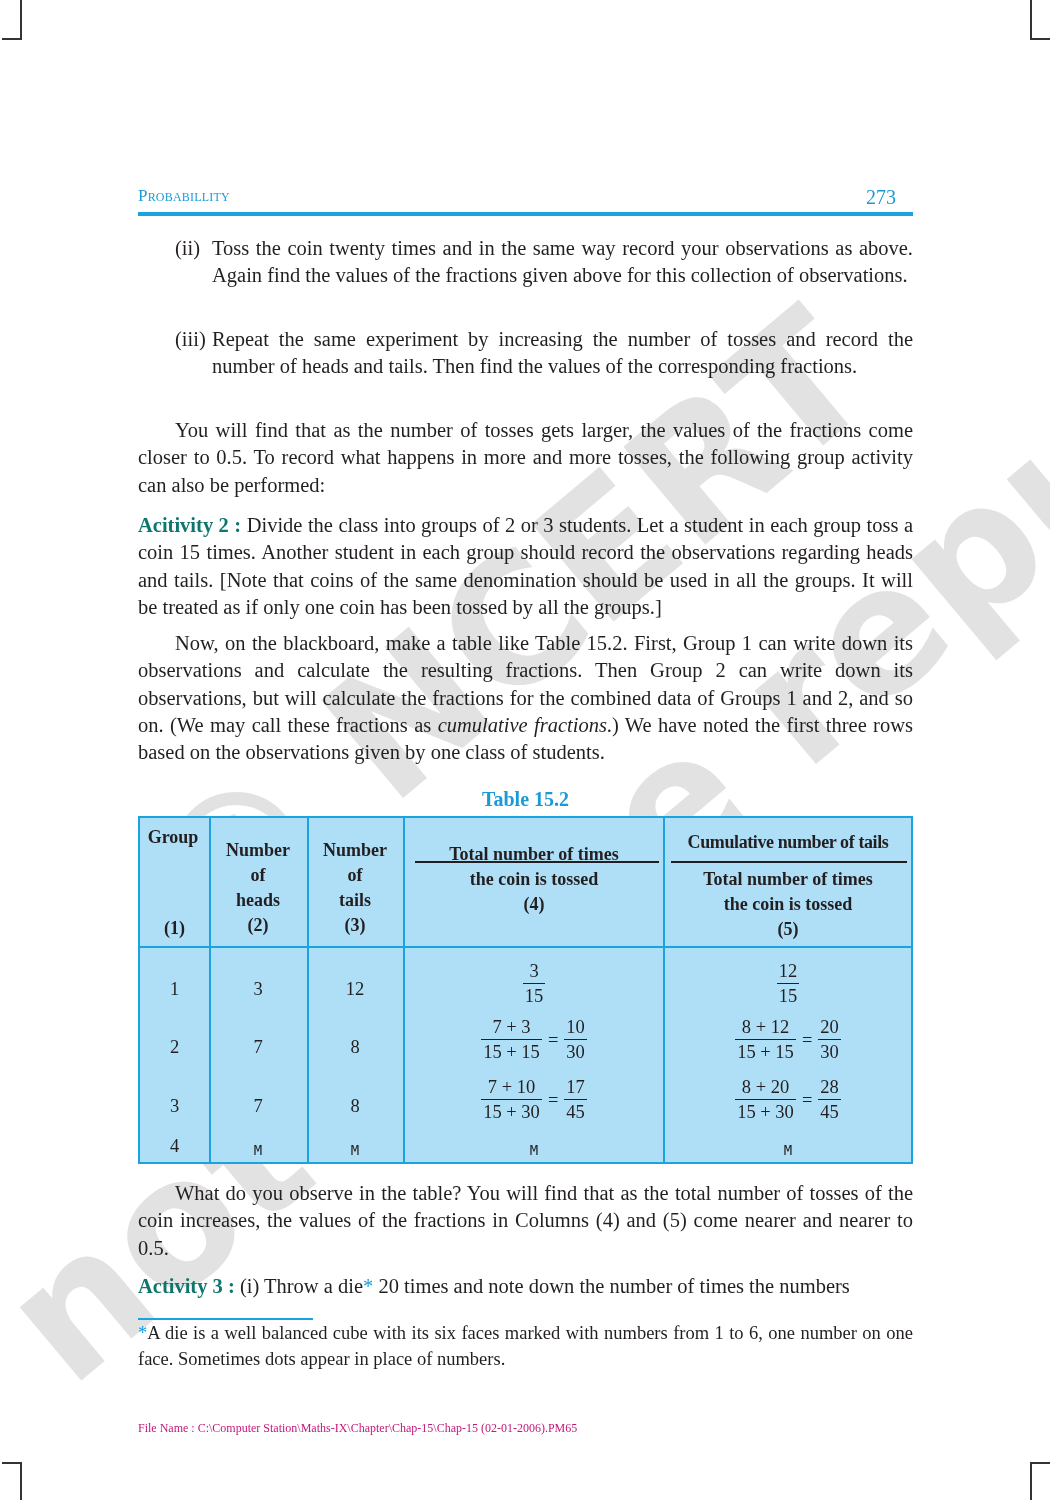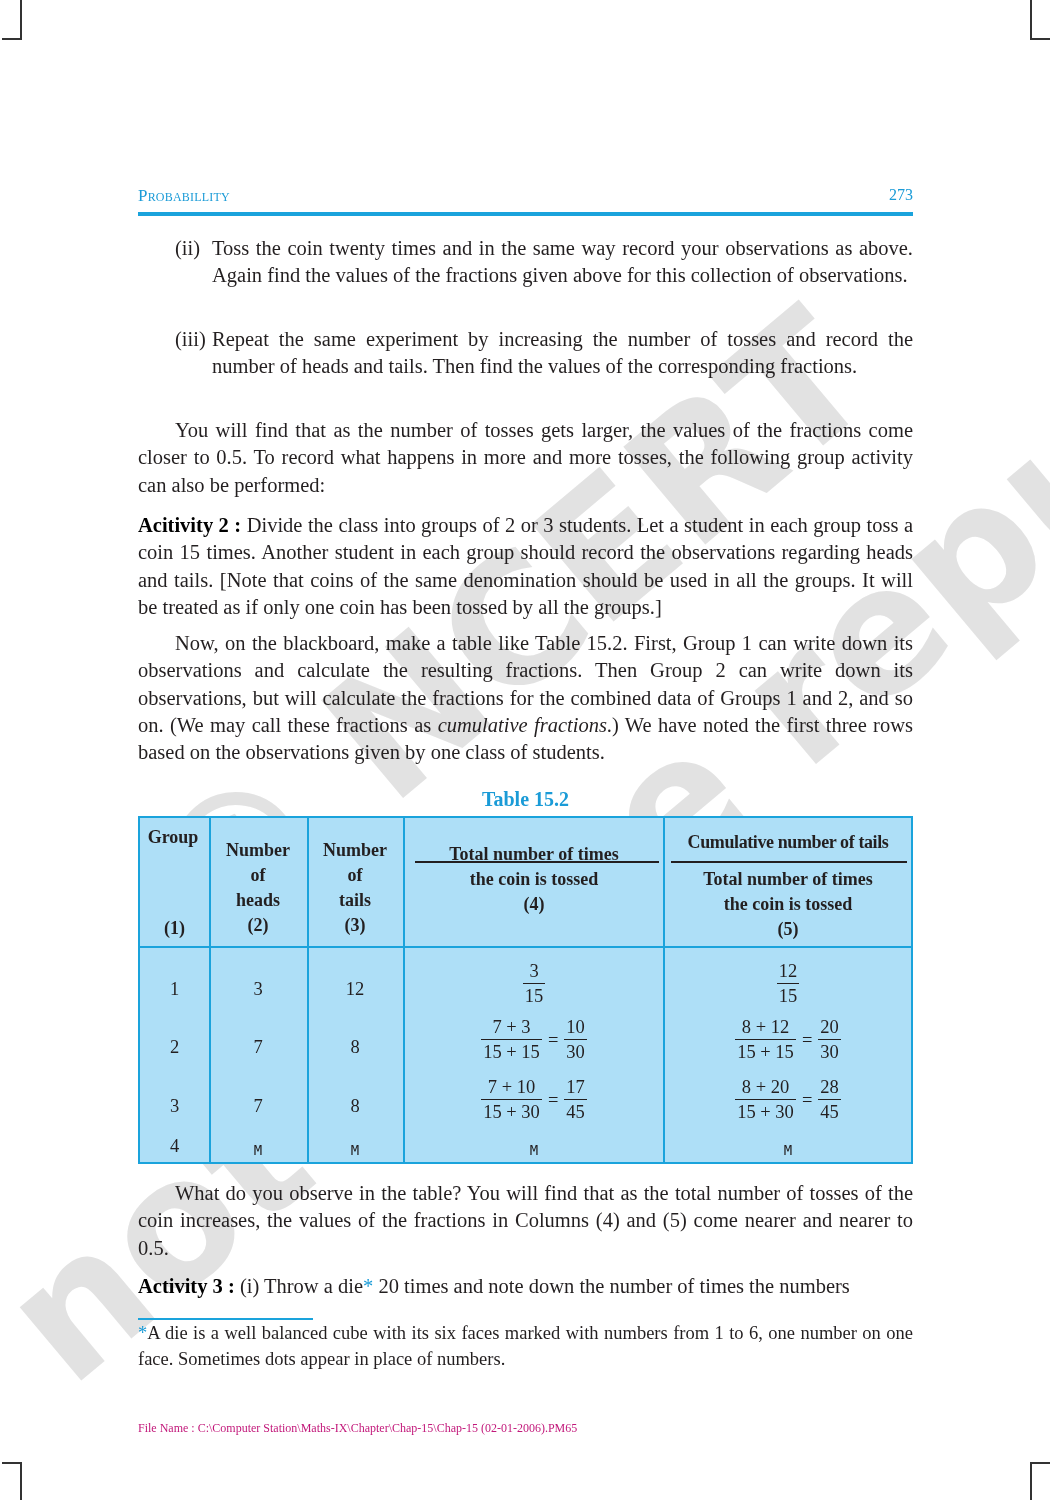--- a/index.html
+++ b/index.html
@@ -3,29 +3,29 @@
 <meta charset="utf-8">
 <style>
   html, body { margin:0; padding:0; }
   body { width:1050px; height:1500px; position:relative; background:#ffffff; overflow:hidden;
          font-family:"Liberation Serif", serif; color:#231f20; }
   .crop { position:absolute; background:#333; }
   .watermark { position:absolute; left:0; top:0; width:1050px; height:1500px; pointer-events:none; z-index:0; }
   .wm-text { font-family:"DejaVu Sans", sans-serif; font-weight:bold; fill:#d9d9d9; opacity:0.75; }
   .running-head { position:absolute; left:138px; top:186px; width:775px; height:30px; z-index:1; }
   .rh-title { position:absolute; left:0; top:0; font-size:17px; color:#1a9bd7; font-variant:small-caps; letter-spacing:0.2px; }
-  .rh-page { position:absolute; right:0; top:0; font-size:16px; color:#1a9bd7; }
+  .rh-page { position:absolute; right:17px; top:0; font-size:20px; color:#1a9bd7; }
   .rh-rule { position:absolute; left:0; right:0; top:26px; height:4px; background:#1aa3dc; }
   p { margin:0; font-size:20.5px; line-height:27.3px; text-align:justify; }
   .item { position:absolute; left:175px; width:738px; z-index:1; }
   .item .num { position:absolute; left:0; top:0; font-size:20.5px; line-height:27.3px;text-align:center; }
   .item .body { margin-left:37px; font-size:20.5px; line-height:27.3px; text-align:justify; }
   .para { position:absolute; left:138px; width:775px; z-index:1; }
   .indent { text-indent:37px; }
-  .activity-label { color:#000000; font-weight:bold; }
+  .activity-label { color:#0f766e; font-weight:bold; }
   .table-caption { position:absolute; left:138px; width:775px; top:788px; text-align:center; font-size:20px; font-weight:bold; color:#1a9bd7; z-index:1; }
   .data-table { position:absolute; left:138px; top:816px; width:775px; height:348px; background:#aedff7; border:2px solid #1aa3dc; box-sizing:border-box; z-index:1; }
   .vline { position:absolute; top:0; bottom:0; width:2px; background:#1aa3dc; }
   .hline { position:absolute; left:0; right:0; height:2px; background:#1aa3dc; }
   .hcell { position:absolute; text-align:center; font-weight:bold; font-size:18px; line-height:25px; color:#231f20; }
   .ucell { position:absolute; text-align:center; font-size:18.5px; line-height:24px; }
   .frac { display:inline-flex; flex-direction:column; align-items:center; vertical-align:middle; }
   .frac .n { padding:0 2px; }
   .frac .d { border-top:1.6px solid #231f20; padding:0 2px; }
   .eq { display:inline-block; vertical-align:middle; margin:0 6px; }

